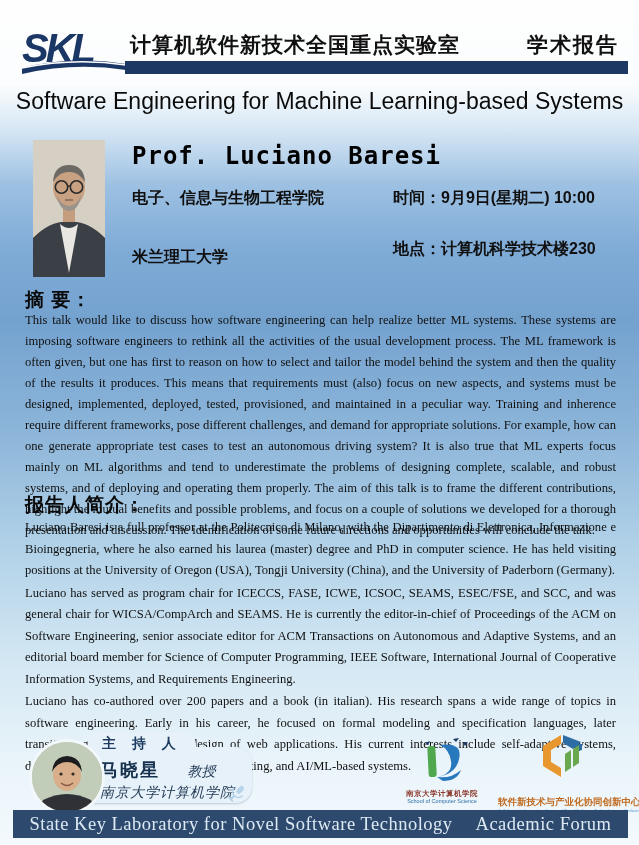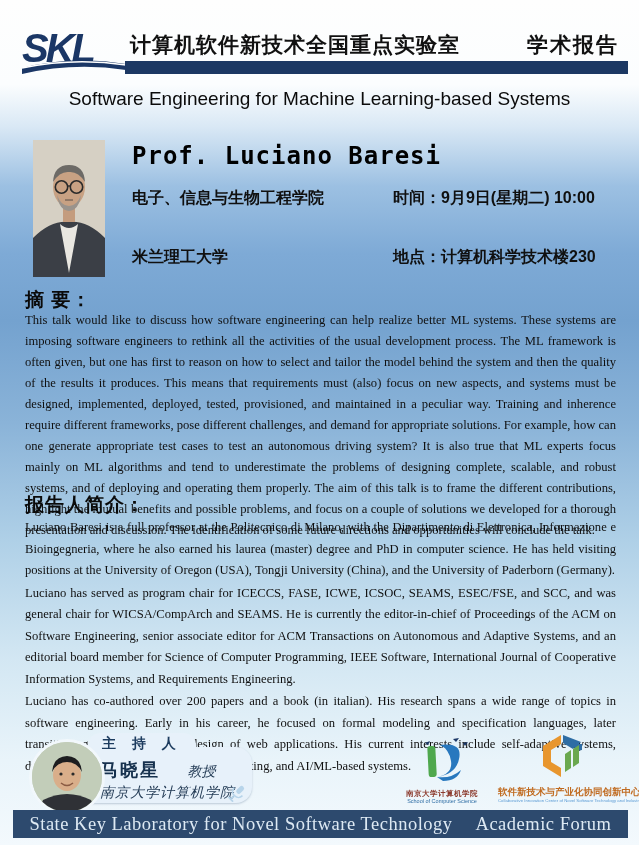--- a/index.html
+++ b/index.html
@@ -10,29 +10,29 @@
       #fefefe 0%, #fbfdfe 10%, #d9e8f5 15%, #9cc0e2 22%,
       #7eaad6 30%, #74a2cf 38%, #8ab3d8 50%, #afd0e7 64%,
       #d3e7f3 78%, #e9f4fa 90%, #f3f9fd 100%);
   }
   .abs{position:absolute;}
   
   .lab-name{left:130px;top:31px;font-size:21px;font-weight:bold;color:#111;letter-spacing:1px;}
   .forum-label{right:20px;top:31px;font-size:21px;font-weight:bold;color:#111;letter-spacing:2px;}
   .header-bar{left:125px;top:61px;width:503px;height:13px;background:#1c3863;}
   
-  .main-title{left:0;top:88px;width:639px;text-align:center;font-size:19px;color:#0b0b0b;}
+  .main-title{left:0;top:88px;width:639px;text-align:center;font-size:23px;color:#0b0b0b;}
   
   .speaker-photo{left:33px;top:140px;width:72px;height:137px;}
   .speaker-name{left:132px;top:142px;font-family:"DejaVu Sans Mono",monospace;font-weight:bold;font-size:24px;color:#000;letter-spacing:1px;}
   .info{font-size:16px;font-weight:bold;color:#101010;}
   .dept{left:132px;top:188px;}
   .time{left:393px;top:188px;}
   .univ{left:132px;top:247px;text-align:right;}
-  .venue{left:393px;top:247px;}
+  .venue{left:393px;top:239px;}
   
   .sec-heading{font-size:19px;font-weight:bold;color:#0a0a0a;letter-spacing:1px;}
   .abstract-heading{left:25px;top:287px;}
   .abstract-text{left:25px;top:310px;width:591px;font-family:"Liberation Serif",serif;
     font-size:12.6px;line-height:21px;text-align:justify;color:#101010;}
   .bio-heading{left:25px;top:492px;}
   .bio-text{left:25px;top:517px;width:591px;font-family:Liberation Serif, serif;
     font-size:12.6px;line-height:21.5px;text-align:justify;color:#101010;}
   .bio-text p{margin:0 0 1px 0;}
   
@@ -45,21 +45,21 @@
   .host-affil{left:100px;top:784px;font-family:"Liberation Serif",serif;font-style:italic;
     font-size:14px;color:#233b55;letter-spacing:1px;}
   .host-photo{left:29px;top:739px;width:76px;height:76px;border-radius:50%;overflow:hidden;border:3px solid #f2f8fc;box-sizing:border-box;background:#c2cdb9;}
   .mic{left:226px;top:782px;width:22px;height:22px;}
   
   .logo-block{text-align:center;}
   .nju-logo{left:386px;top:737px;width:112px;}
   .cic-logo{left:498px;top:732px;width:128px;}
   .logo-cap-cn-nju{font-size:7.5px;font-weight:bold;color:#8c3b2e;letter-spacing:.5px;line-height:9px;}
   .logo-cap-en-nju{font-size:5.5px;color:#2e6da4;line-height:7px;}
-  .logo-cap-cn-cic{font-size:9.5px;font-weight:bold;color:#c06a1f;line-height:12px;white-space:nowrap;}
+  .logo-cap-cn-cic{font-size:9.5px;font-weight:bold;color:#c06a1f;line-height:12px;white-space:nowrap;margin-top:10px;}
   .logo-cap-en-cic{font-size:4.3px;color:#5b9bd5;line-height:6px;white-space:nowrap;}
   
   .footer-bar{left:13px;top:810px;width:615px;height:28px;background:#2d4a6e;
     display:flex;align-items:center;justify-content:center;gap:23px;
     font-family:"Liberation Serif",serif;font-size:18.5px;color:#dde9f3;letter-spacing:.5px;}
 </style>
 </head>
 <body>
 
 <div class="poster">

